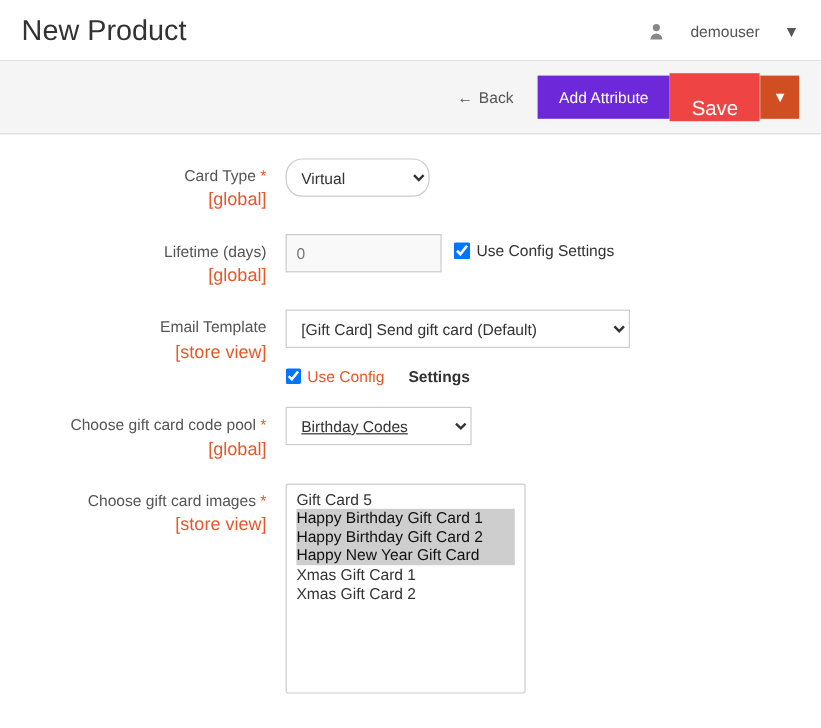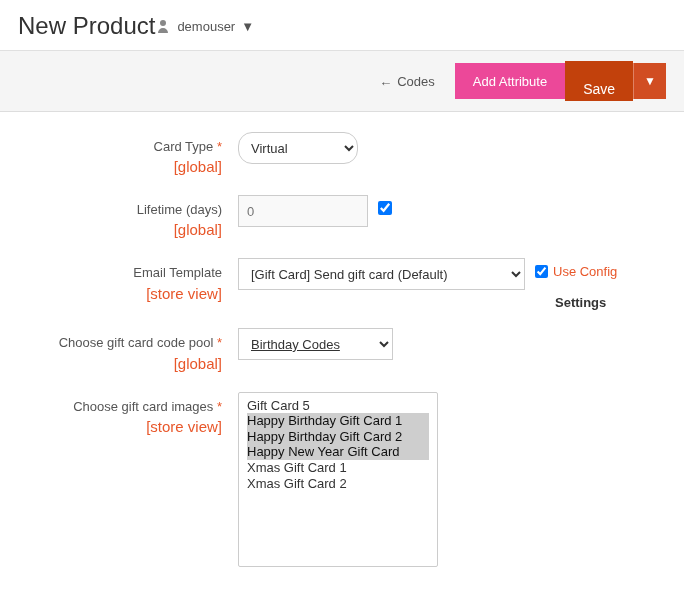--- a/index.html
+++ b/index.html
@@ -9,33 +9,33 @@
       background: #fff;
       color: #333;
       width: 684px;
       min-height: 607px;
     }
 
     
     .top-header {
       display: flex;
       align-items: center;
-      justify-content: flex-start;
+      justify-content: space-between;
       padding: 12px 18px 10px 18px;
       border-bottom: 1px solid #e0e0e0;
     }
     .page-title {
       font-size: 24px;
       font-weight: 300;
       color: #333;
     }
     .user-area {
       display: flex;
       align-items: center;
-      gap: 6px;
+      gap: 20px;
       color: #555;
       font-size: 13px;
       cursor: pointer;
     }
     .user-icon-svg {
       width: 16px;
       height: 16px;
       fill: #888;
     }
 
@@ -55,34 +55,34 @@
       color: #555;
       font-size: 13px;
       cursor: pointer;
       display: flex;
       align-items: center;
       gap: 5px;
       margin-right: 12px;
       padding: 6px 8px;
     }
     .btn-add-attribute {
-      background: #ec4899;
+      background: #6d28d9;
       color: #fff;
       border: none;
       padding: 8px 18px;
       font-size: 13px;
       cursor: pointer;
       height: 36px;
     }
     .btn-save {
-      background: #c2410c;
+      background: #ef4444;
       color: #fff;
       border: none;
       padding: 20px 18px;
-      font-size: 14px;
+      font-size: 17px;
       cursor: pointer;
       height: 36px;
     }
     .btn-save-dropdown {
       background: #d14d22;
       color: #fff;
       border: none;
       border-left: 1px solid rgba(255,255,255,0.3);
       padding: 8px 10px;
       font-size: 12px;
@@ -188,22 +188,22 @@
       border: 1px solid #ccc;
       background: #fff;
       font-size: 13px;
       overflow-y: auto;
       height: 175px;
     }
 
     
     .use-config-block {
       display: flex;
-      flex-direction: column;
-      gap: 16px;
+      flex-direction: row;
+      gap: 0;
       padding-top: 6px;
     }
     .use-config-inline {
       display: flex;
       align-items: center;
       gap: 5px;
     }
     .uc-link {
       color: #e8572a;
       text-decoration: none;
@@ -220,21 +220,21 @@
       <path d="M8 8a3 3 0 1 0 0-6 3 3 0 0 0 0 6zm5 7H3a5 5 0 0 1 10 0z"></path>
     </svg>
     <span>demouser</span>
     <span>▼</span>
   </div>
 </div>
 
 <div class="toolbar">
   <button class="btn-back">
     <span>←</span>
-    <span>Codes</span>
+    <span>Back</span>
   </button>
   <button class="btn-add-attribute">Add Attribute</button>
   <button class="btn-save">Save</button>
   <button class="btn-save-dropdown">
     <span>▼</span>
   </button>
 </div>
 
 <div class="form-area">
 
@@ -255,20 +255,21 @@
 
   <div class="form-row">
     <div class="form-label">
       <span>Lifetime (days)</span>
       <span class="scope">[global]</span>
     </div>
     <div class="form-control-area">
       <input type="number" value="" placeholder="0" style="">
       <label class="use-config-label">
         <input type="checkbox" checked="" style="">
+        <span class="uc-text">Use Config Settings</span>
       </label>
     </div>
   </div>
 
   <div class="form-row">
     <div class="form-label">
       <span>Email Template</span>
       <span class="scope">[store view]</span>
     </div>
     <div class="form-control-area">

